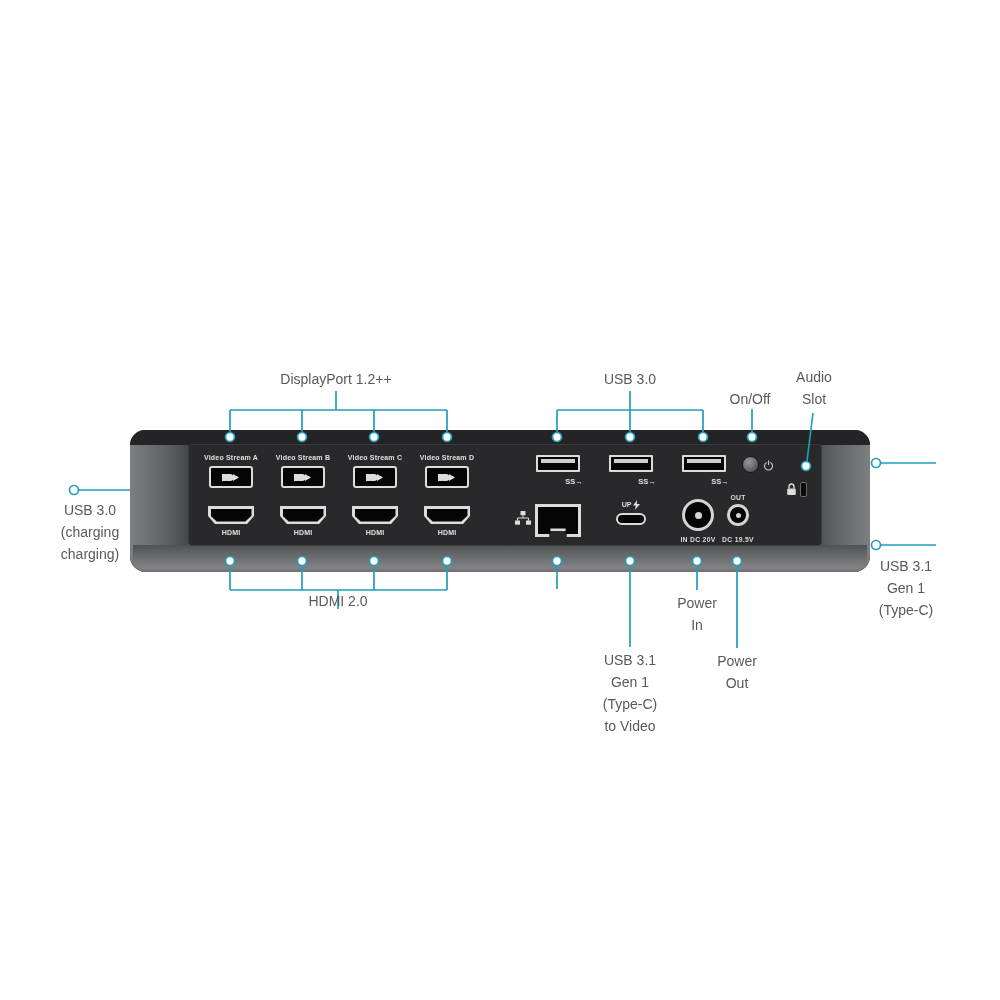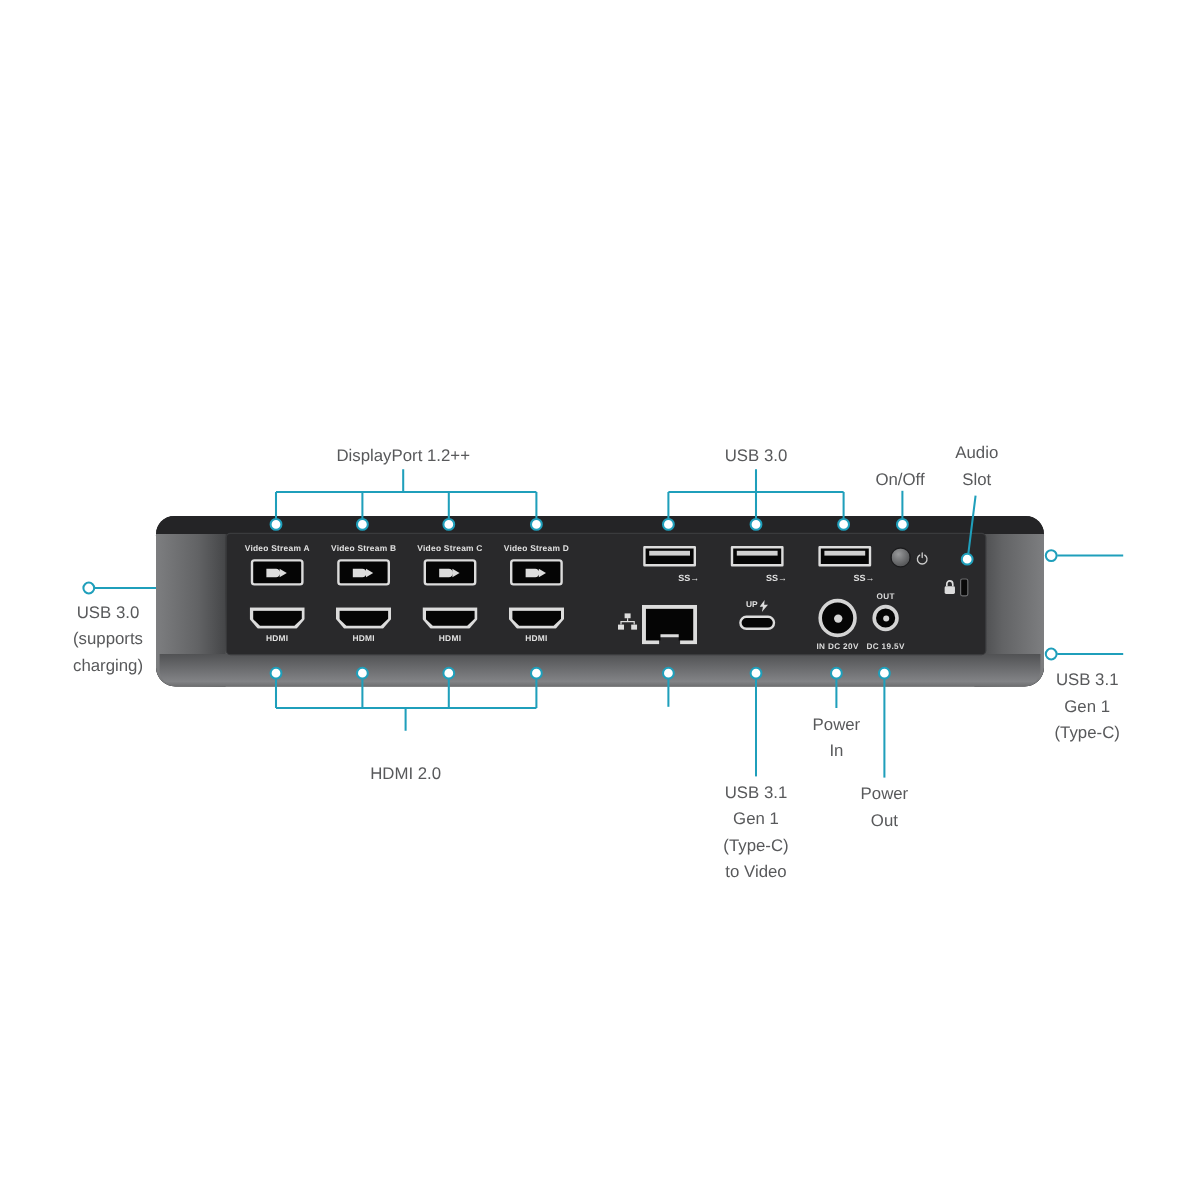--- a/index.html
+++ b/index.html
@@ -283,29 +283,29 @@
   </div>
   <div class="lbl" style="left:710px;top:388px;width:80px">
     <div>On/Off</div>
   </div>
   <div class="lbl" style="left:774px;top:366px;width:80px">
     <div>Audio</div>
     <div>Slot</div>
   </div>
   <div class="lbl" style="left:38px;top:499px;width:104px">
     <div>USB 3.0</div>
-    <div>(supports</div>
+    <div>(charging</div>
     <div>charging)</div>
   </div>
   <div class="lbl" style="left:856px;top:555px;width:100px">
     <div>USB 3.1</div>
     <div>Gen 1</div>
     <div>(Type-C)</div>
   </div>
-  <div class="lbl" style="left:258px;top:633px;width:160px">
+  <div class="lbl" style="left:258px;top:590px;width:160px">
     <div>HDMI 2.0</div>
   </div>
   <div class="lbl" style="left:570px;top:649px;width:120px">
     <div>USB 3.1</div>
     <div>Gen 1</div>
     <div>(Type-C)</div>
     <div>to Video</div>
   </div>
   <div class="lbl" style="left:652px;top:592px;width:90px">
     <div>Power</div>

